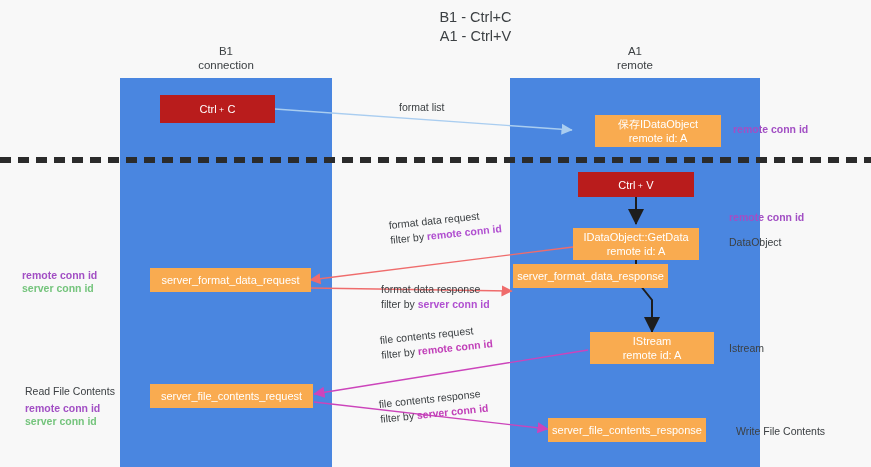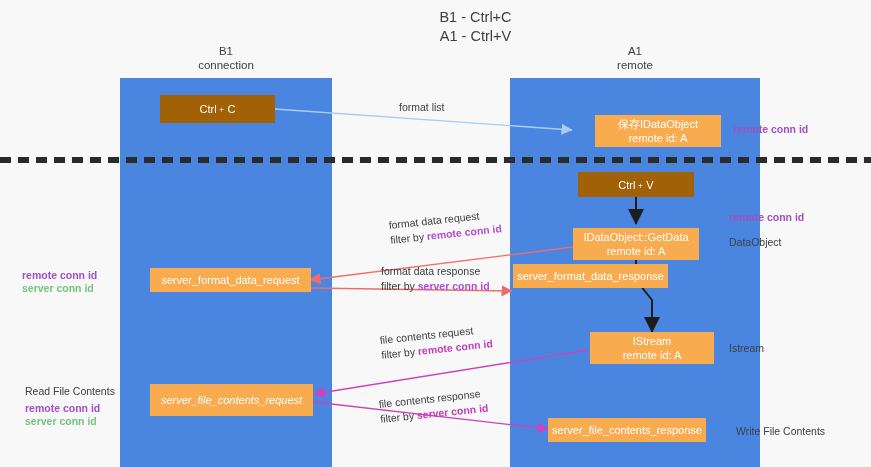--- a/index.html
+++ b/index.html
@@ -53,21 +53,21 @@
     flex-direction: column;
     align-items: center;
     justify-content: center;
     color: #ffffff;
     font-size: 11px;
     line-height: 14px;
     text-align: center;
     white-space: pre-line;
     z-index: 6;
   }
-  .node.green { background: #a16207; }
+  .node.green { background: #b91c1c; }
   .node.orange { background: #f9ab50; }
 
   .divider {
     position: absolute;
     left: 0;
     top: 157px;
     width: 871px;
     height: 6px;
     background-image: repeating-linear-gradient(
       to right,
@@ -170,32 +170,32 @@
   <div class="node orange" style="left:573px; top:228px; width:126px; height:32px;">IDataObject::GetData
 remote id: A</div>
 
   <div class="node orange" style="left:150px; top:268px; width:161px; height:24px;">server_format_data_request</div>
 
   <div class="node orange" style="left:513px; top:264px; width:155px; height:24px;">server_format_data_response</div>
 
   <div class="node orange" style="left:590px; top:332px; width:124px; height:32px;">IStream
 remote id: A</div>
 
-  <div class="node orange" style="left:150px; top:384px; width:163px; height:32px;font-style:italic;">server_file_contents_request</div>
+  <div class="node orange" style="left:150px; top:384px; width:163px; height:24px;">server_file_contents_request</div>
 
   <div class="node orange" style="left:548px; top:418px; width:158px; height:24px;">server_file_contents_response</div>
 
   <div class="edge-label" style="left:399px; top:100px;">format list</div>
 
   <div class="edge-label" style="left:388px; top:218px; transform:rotate(-6deg); transform-origin:left top;">
     <div>format data request</div>
     <div><span>filter by </span><span class="hl-purple">remote conn id</span></div>
   </div>
 
-  <div class="edge-label" style="left:381px; top:264px;">
+  <div class="edge-label" style="left:381px; top:282px;">
     <div>format data response</div>
     <div><span>filter by </span><span class="hl-purple">server conn id</span></div>
   </div>
 
   <div class="edge-label" style="left:379px; top:333px; transform:rotate(-6deg); transform-origin:left top;">
     <div>file contents request</div>
     <div><span>filter by </span><span class="hl-magenta">remote conn id</span></div>
   </div>
 
   <div class="edge-label" style="left:378px; top:397px; transform:rotate(-6deg); transform-origin:left top;">

